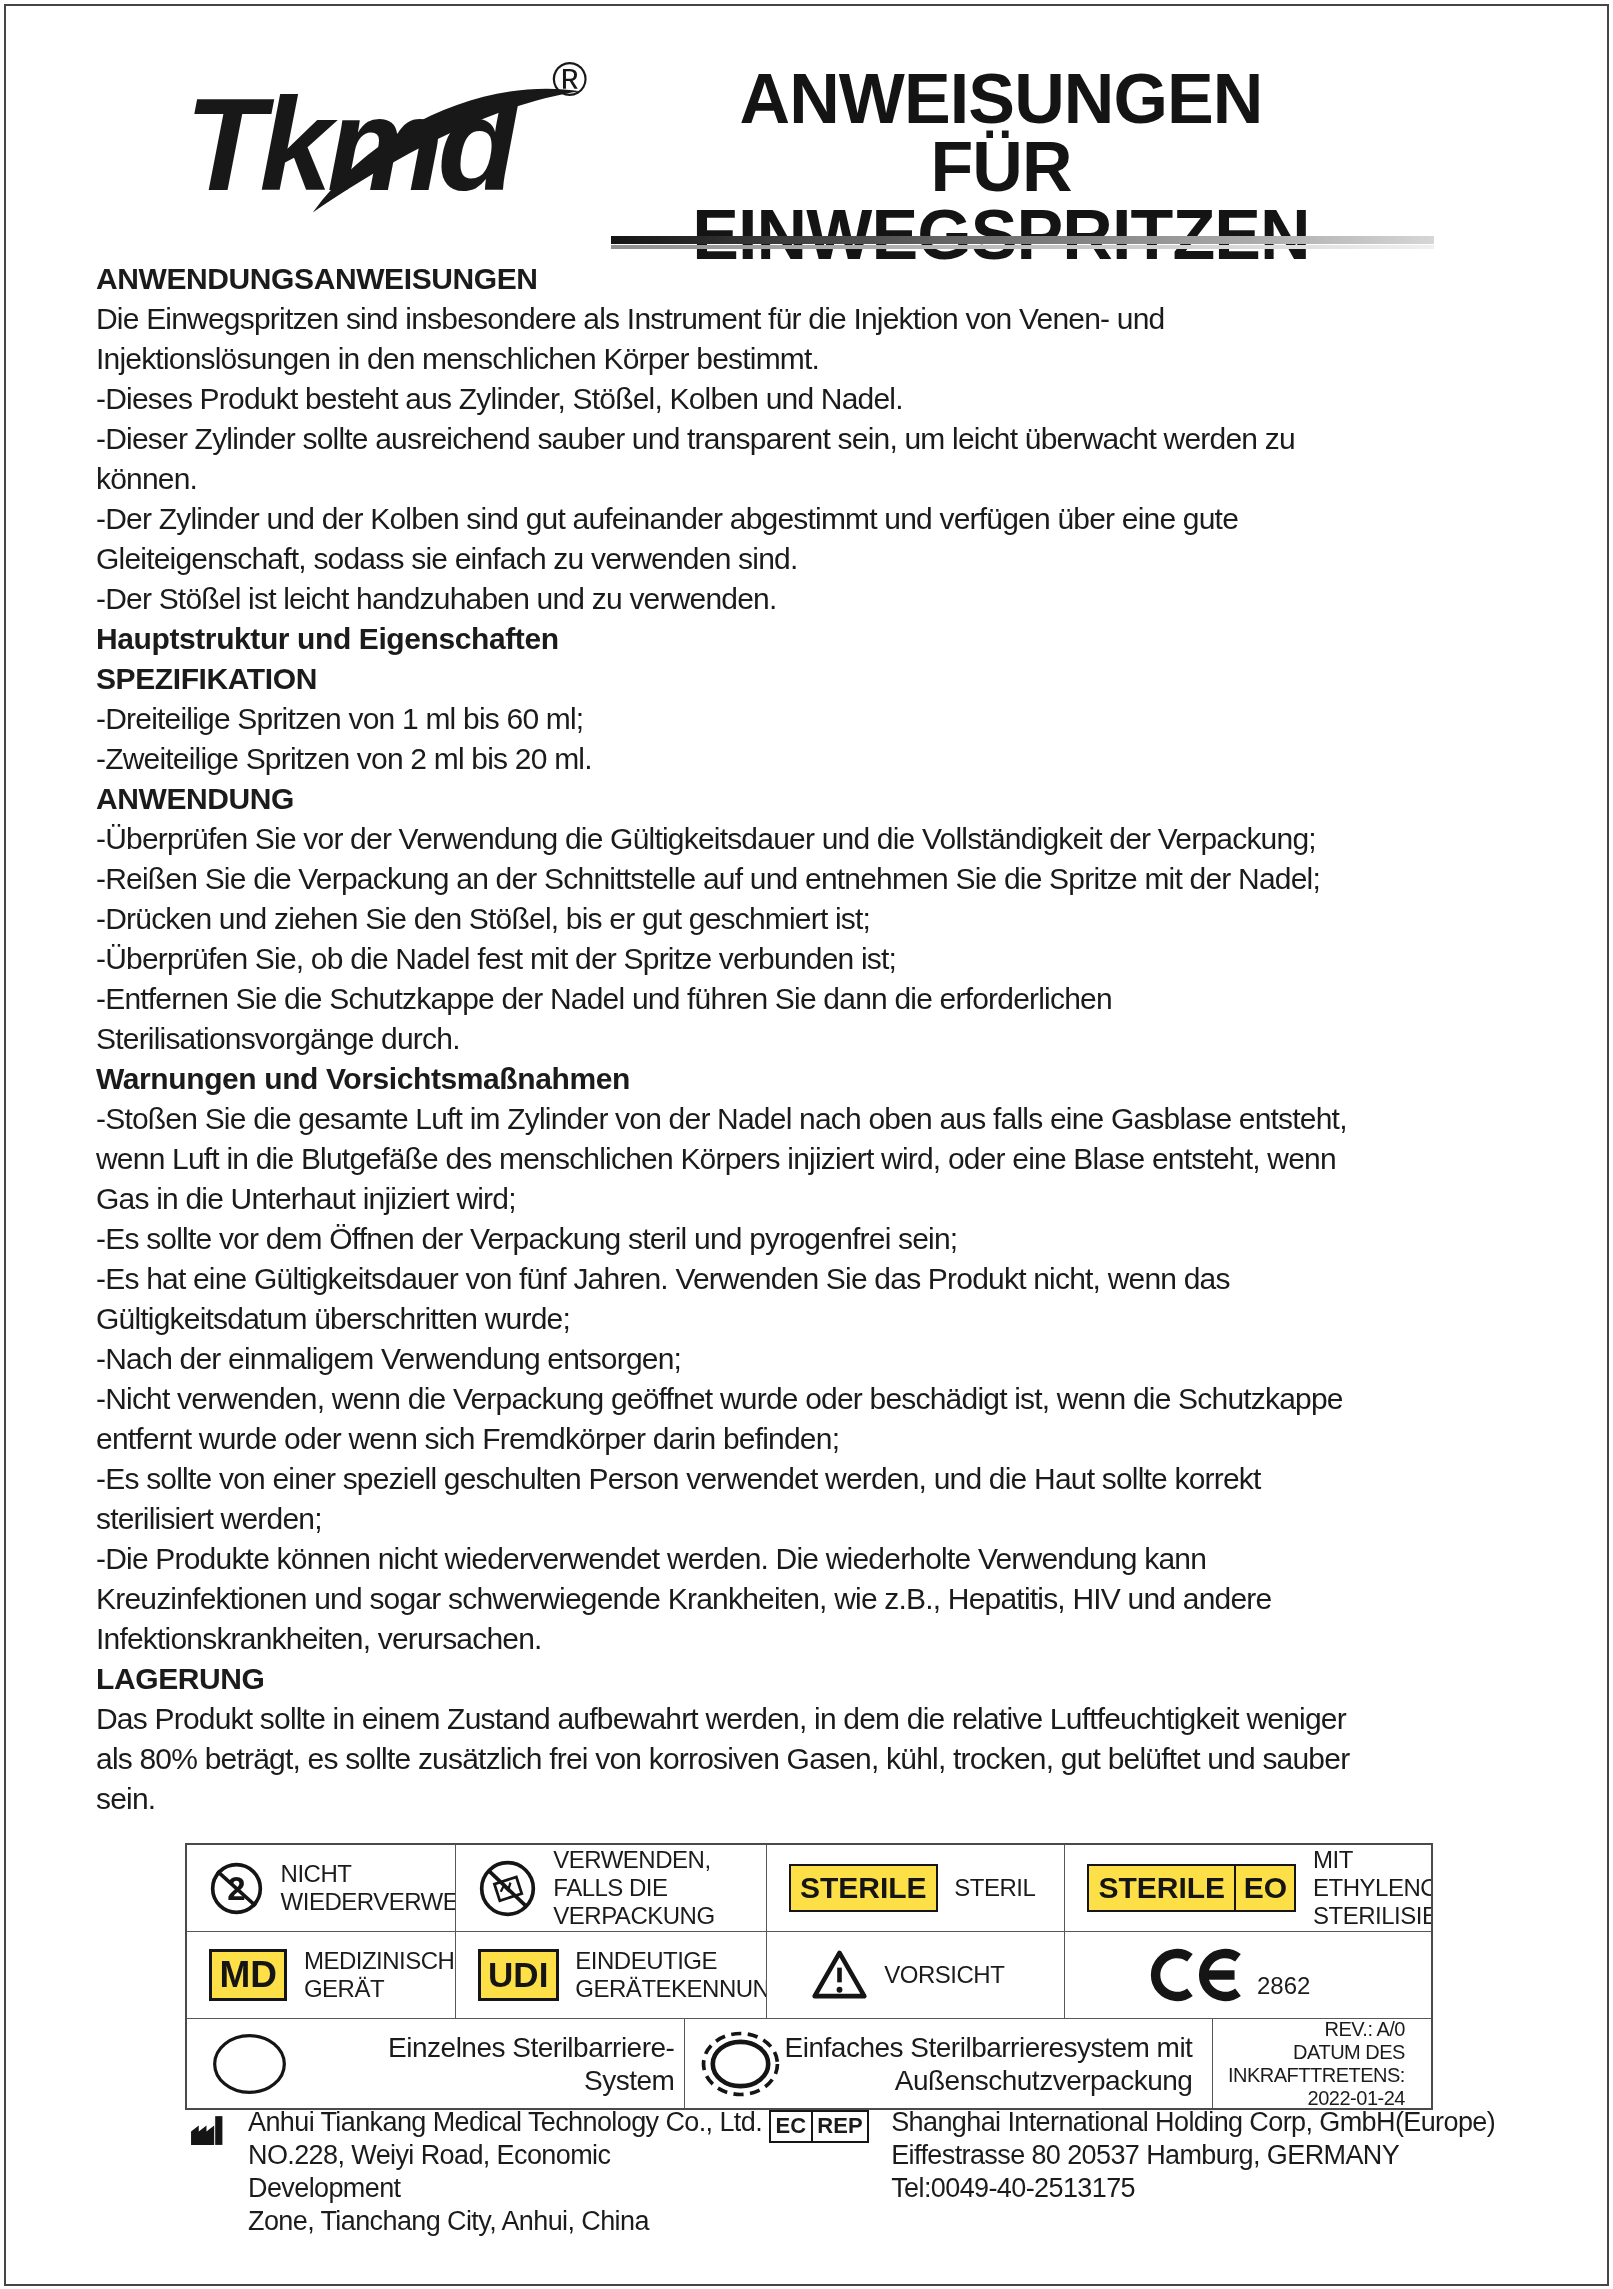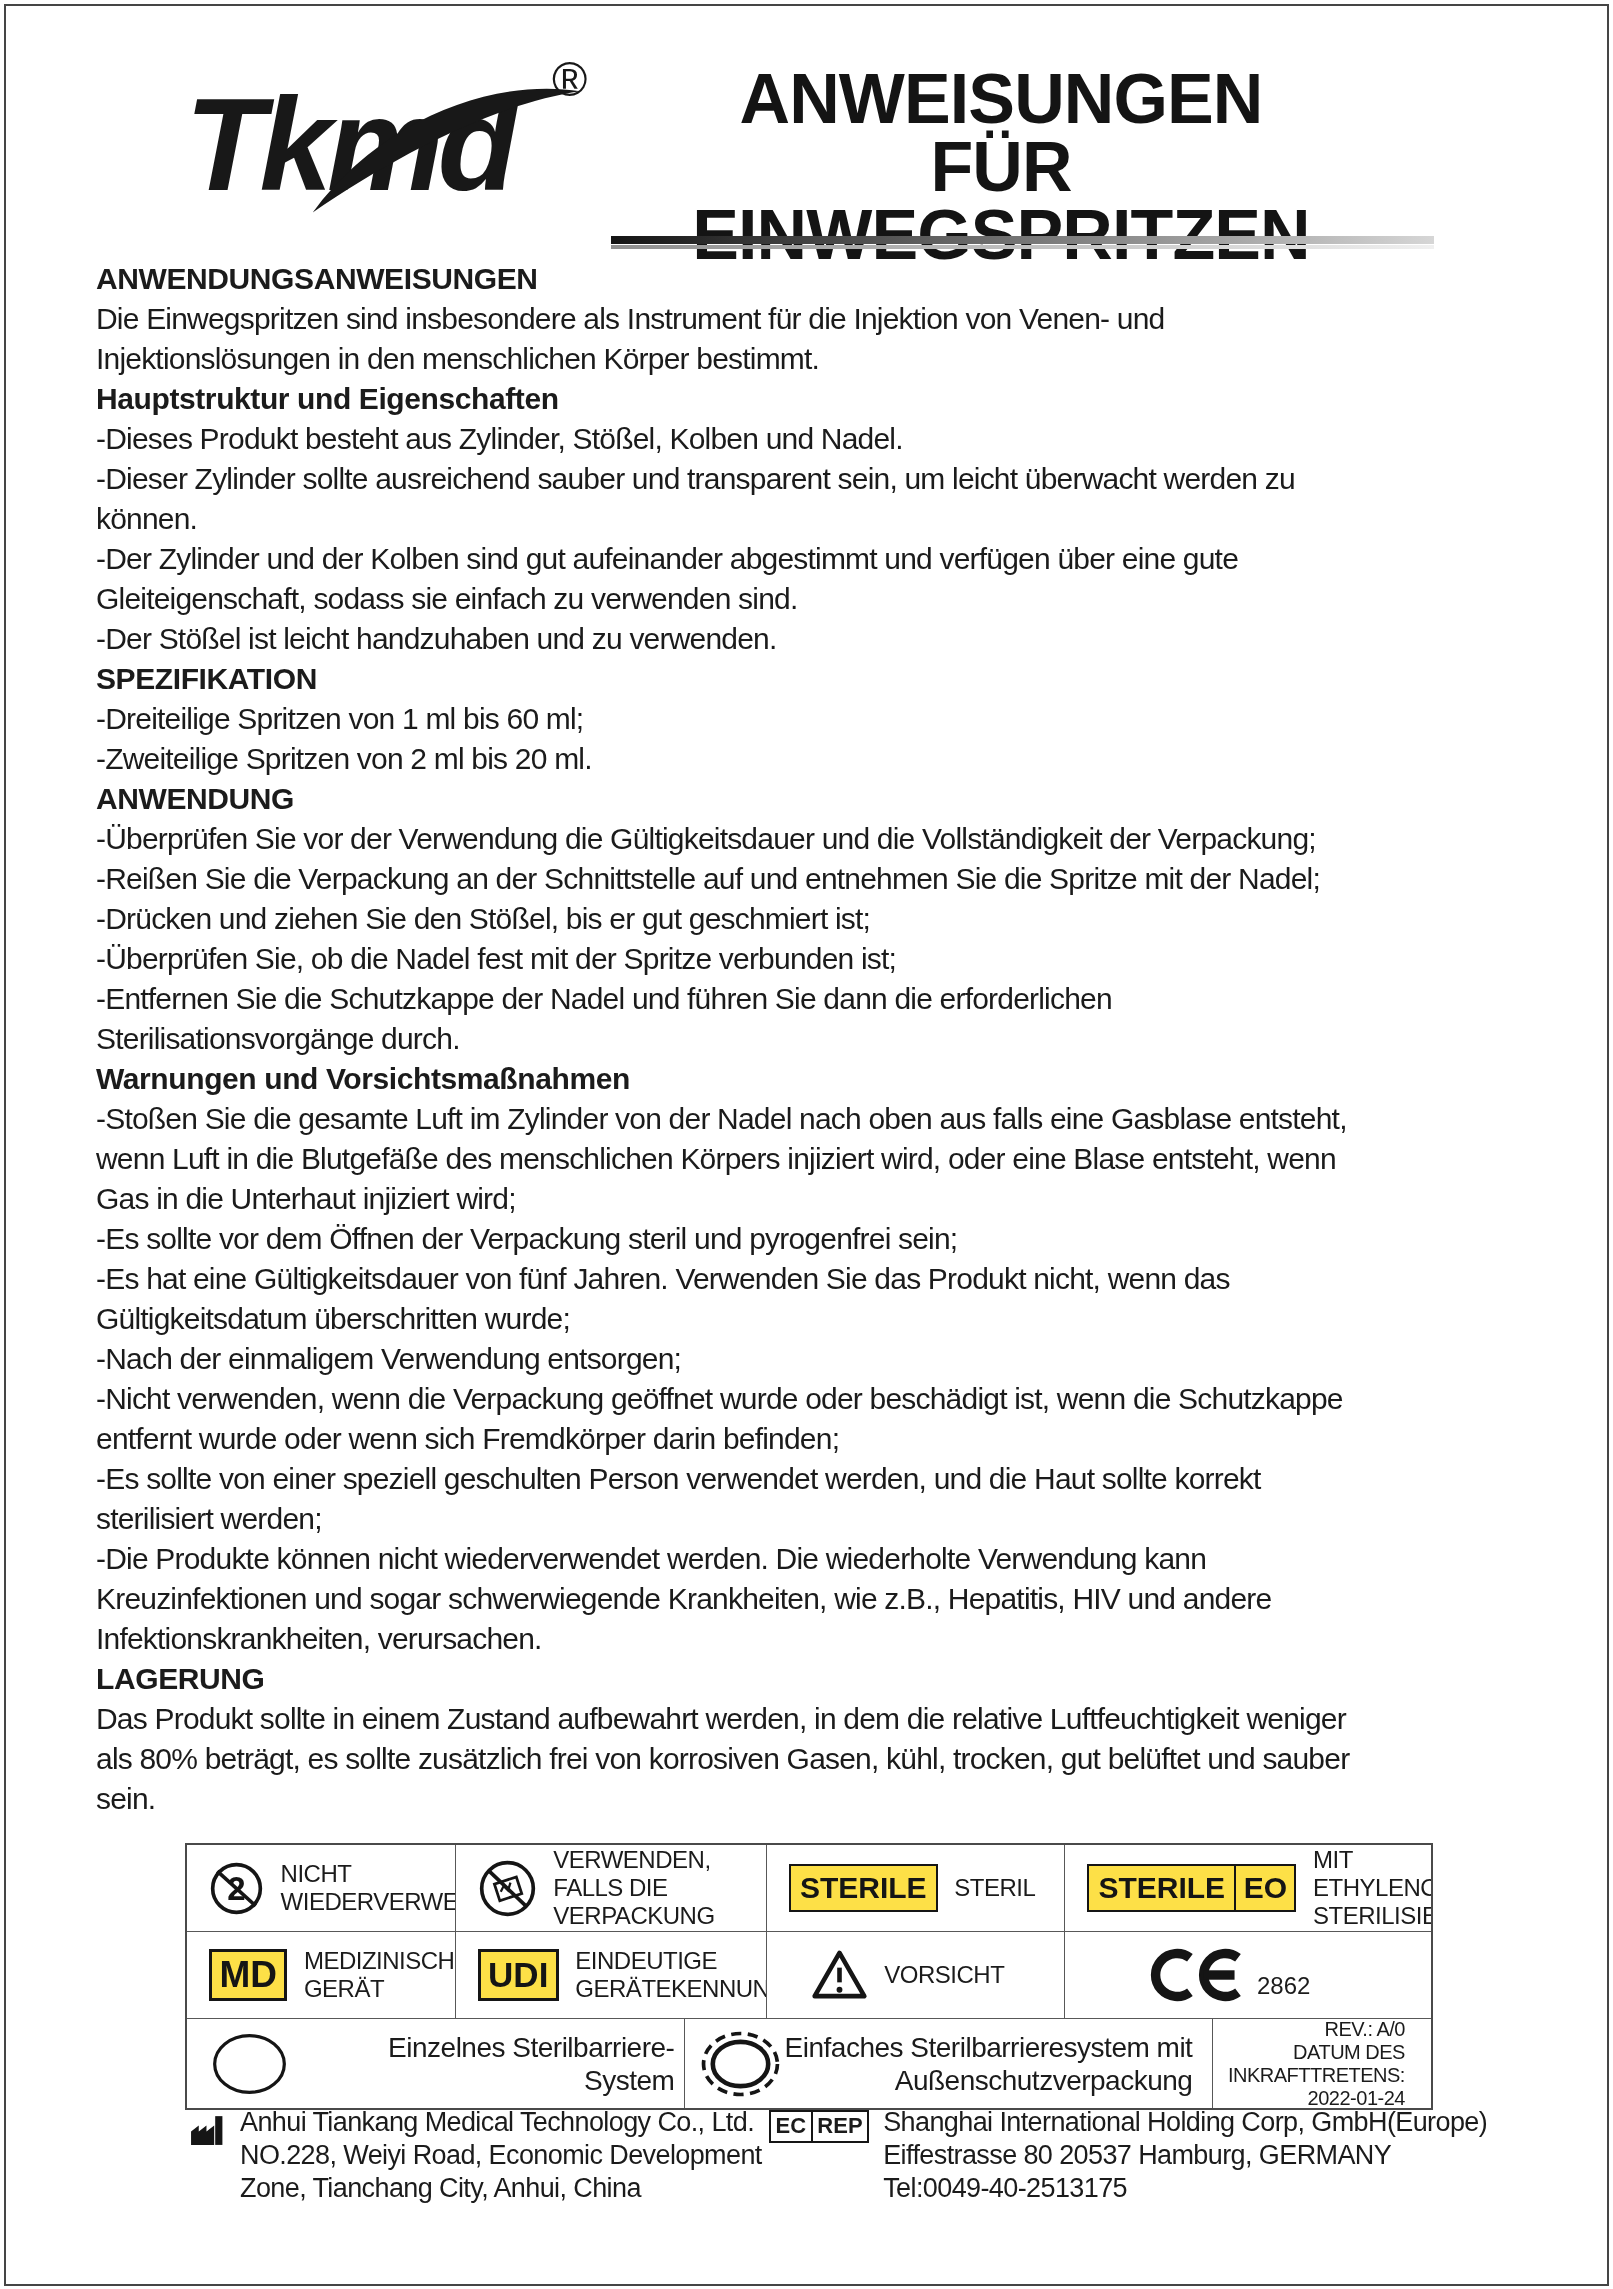--- a/index.html
+++ b/index.html
@@ -67,21 +67,21 @@
   .ce-wrap{display:flex;align-items:flex-end;gap:7.4px;margin:0 auto;transform:translateX(-26px);}
   .ce-num{font-size:24px;letter-spacing:0;padding-bottom:1.8px;}
   .icon{flex:0 0 auto;display:block;}
 
   
   .footer{position:absolute;left:189px;top:2106px;width:1329px;display:flex;}
   .f-block{display:flex;align-items:flex-start;}
   .f-left{width:580px;}
   .f-right{width:auto;}
   .f-icon{flex:0 0 auto;margin-top:3.7px;}
-  .f-text{font-size:27px;line-height:33px;letter-spacing:-0.6px;white-space:pre-line;margin-left:14px;}
+  .f-text{font-size:27px;line-height:33px;letter-spacing:-0.6px;white-space:pre-line;margin-left:22px;}
   .ecrep{
     display:inline-flex;border:2.8px solid #151515;font-weight:bold;font-size:22px;
     line-height:22px;margin-top:3.7px;flex:0 0 auto;
   }
   .ecrep span{padding:3.7px 4.6px;}
   .ecrep span:first-child{border-right:2.8px solid #151515;}
 </style>
 </head>
 <body>
 
@@ -100,27 +100,27 @@
 EINWEGSPRITZEN</div>
   <div class="title-rule">
     <div class="r1"></div>
       <div class="r2"></div>
   </div>
 
   <div class="content">
     <div class="blk h">ANWENDUNGSANWEISUNGEN</div>
     <div class="blk p">Die Einwegspritzen sind insbesondere als Instrument für die Injektion von Venen- und
 Injektionslösungen in den menschlichen Körper bestimmt.</div>
-    <div class="blk h">Hauptstruktur und Eigenschaften</div>
     <div class="blk p">-Dieses Produkt besteht aus Zylinder, Stößel, Kolben und Nadel.
 -Dieser Zylinder sollte ausreichend sauber und transparent sein, um leicht überwacht werden zu
 können.
 -Der Zylinder und der Kolben sind gut aufeinander abgestimmt und verfügen über eine gute
 Gleiteigenschaft, sodass sie einfach zu verwenden sind.
 -Der Stößel ist leicht handzuhaben und zu verwenden.</div>
+    <div class="blk h">Hauptstruktur und Eigenschaften</div>
     <div class="blk h">SPEZIFIKATION</div>
     <div class="blk p">-Dreiteilige Spritzen von 1 ml bis 60 ml;
 -Zweiteilige Spritzen von 2 ml bis 20 ml.</div>
     <div class="blk h">ANWENDUNG</div>
     <div class="blk p">-Überprüfen Sie vor der Verwendung die Gültigkeitsdauer und die Vollständigkeit der Verpackung;
 -Reißen Sie die Verpackung an der Schnittstelle auf und entnehmen Sie die Spritze mit der Nadel;
 -Drücken und ziehen Sie den Stößel, bis er gut geschmiert ist;
 -Überprüfen Sie, ob die Nadel fest mit der Spritze verbunden ist;
 -Entfernen Sie die Schutzkappe der Nadel und führen Sie dann die erforderlichen
 Sterilisationsvorgänge durch.</div>

